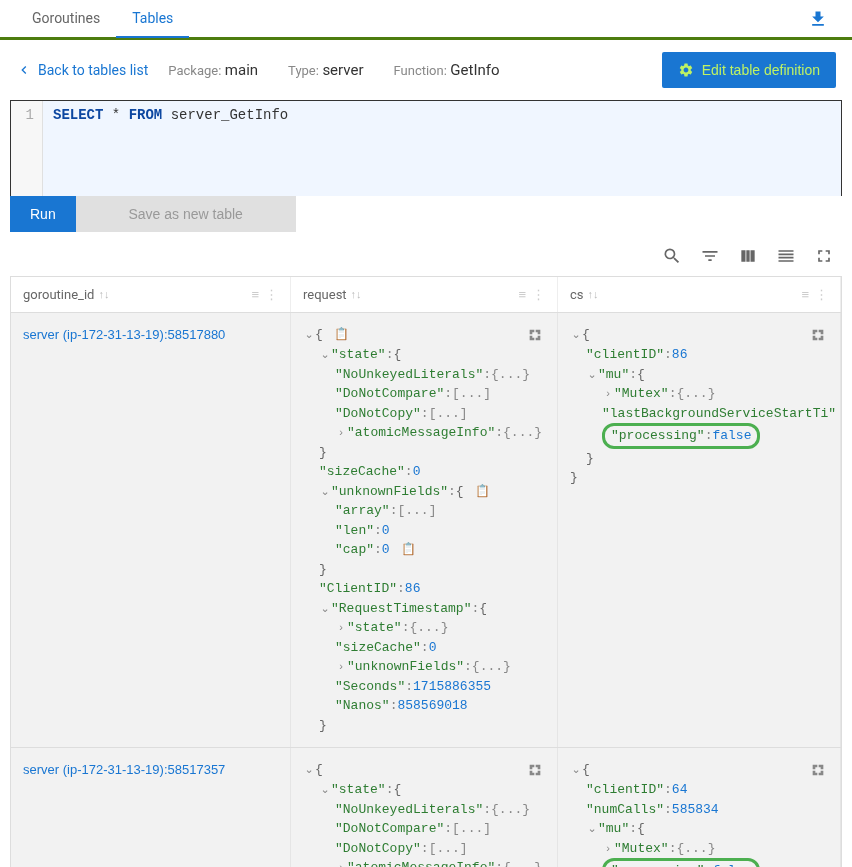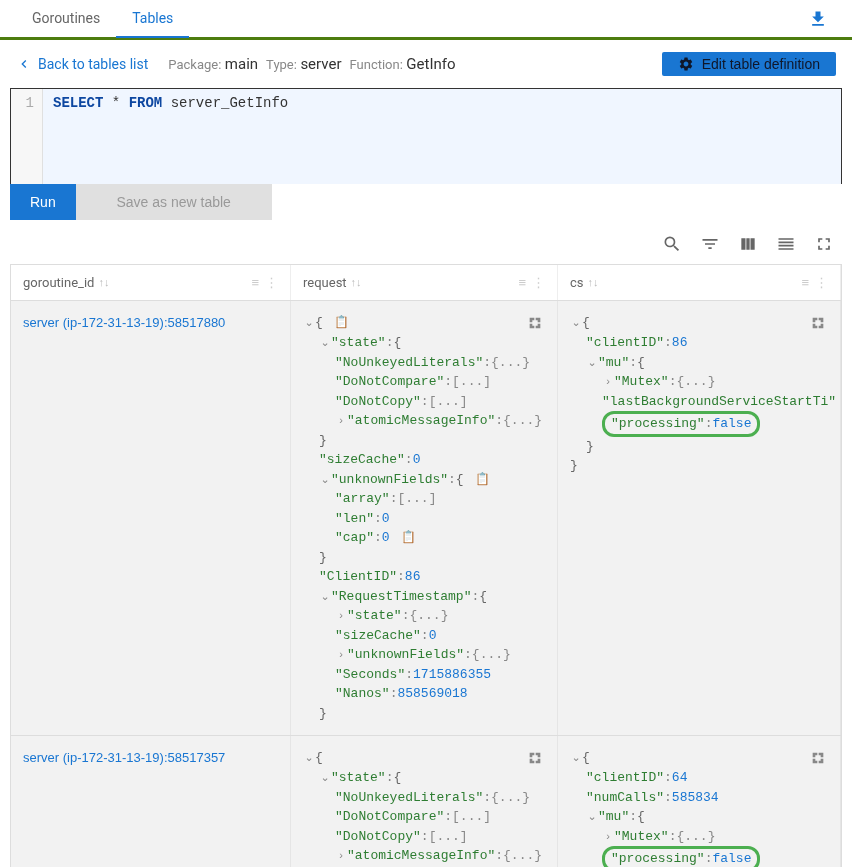--- a/index.html
+++ b/index.html
@@ -5,34 +5,34 @@
   * { box-sizing: border-box; margin: 0; padding: 0; }
   body { font-family: -apple-system, BlinkMacSystemFont, "Segoe UI", Roboto, sans-serif; font-size: 14px; color: #333; background: #fff; width: 852px; }
   
   .tabs-bar { display: flex; align-items: center; border-bottom: 3px solid #4d7c0f; padding: 0 16px; height: 40px; }
   .tab { padding: 10px 16px; color: #666; cursor: pointer; border-bottom: 2px solid transparent; }
   .tab.active { color: #1976d2; border-bottom: 2px solid #1976d2; }
   .download-icon { margin-left: auto; color: #1976d2; cursor: pointer; padding: 8px; }
   
   .header-bar { display: flex; align-items: center; padding: 12px 16px; gap: 12px; }
   .back-link { display: flex; align-items: flex-start; color: #1976d2; cursor: pointer; gap: 6px; }
-  .meta-group { display: flex; gap: 8px; align-items: baseline; margin-left: 8px; }
+  .meta-group { display: flex; gap: 30px; align-items: baseline; margin-left: 8px; }
   .meta-label { color: #888; font-size: 13px; }
   .meta-value { color: #333; font-size: 15px; }
-  .edit-btn { margin-left: auto; background: #1976d2; color: #0f172a; border: none; padding: 4px 16px; font-size: 14px; border-radius: 2px; cursor: pointer; display: flex; align-items: center; gap: 8px; }
+  .edit-btn { margin-left: auto; background: #1976d2; color: #bef264; border: none; padding: 10px 16px; font-size: 14px; border-radius: 2px; cursor: pointer; display: flex; align-items: center; gap: 8px; }
   
   .editor-wrap { margin: 0 10px; border: 1px solid #333; border-bottom: none; }
   .editor { display: flex; height: 95px; background: #f0f6ff; }
   .gutter { width: 32px; background: #f7f7f7; text-align: right; padding: 6px 8px 0 0; color: #aaa; font-family: 'Courier New', monospace; border-right: 1px solid #e0e0e0; }
   .code-area { flex: 1; padding: 6px 10px; font-family: 'Courier New', monospace; font-size: 14px; }
   .kw { color: #0d47a1; font-weight: bold; }
   
   .run-bar { margin: 0 10px; display: flex; }
   .run-btn { background: #1976d2; color: #fff; border: none; padding: 10px 20px; cursor: pointer; font-size: 14px; }
-  .save-btn { background: #e0e0e0; color: #999; border: none; padding: 10px 40px; font-size: 14px; flex: 0 0 auto; width: 196px; }
+  .save-btn { background: #e0e0e0; color: #999; border: none; padding: 10px 40px; font-size: 14px; flex: 0 0 auto; width: 220px; }
   
   .toolbar { display: flex; justify-content: flex-end; gap: 18px; padding: 14px 18px 10px; }
   .tool-icon { color: #666; cursor: pointer; }
   
   .table-box { margin: 0 10px; border: 1px solid #ddd; }
   .table-header { display: flex; }
   .col-head { display: flex; align-items: center; padding: 10px 12px; color: #666; font-size: 13px; border-right: 1px solid #eee; }
   .col-head .sort-icon { margin-left: 4px; color: #bbb; font-size: 11px; }
   .col-head .drag-icon { margin-left: auto; color: #ccc; cursor: grab; }
   .col-head .menu-icon { margin-left: 6px; color: #ccc; cursor: pointer; }

